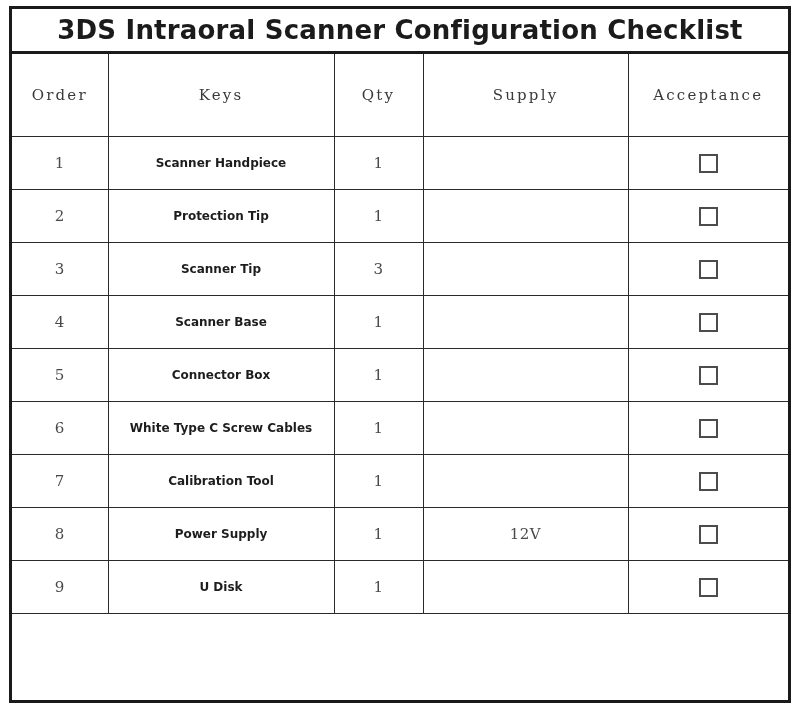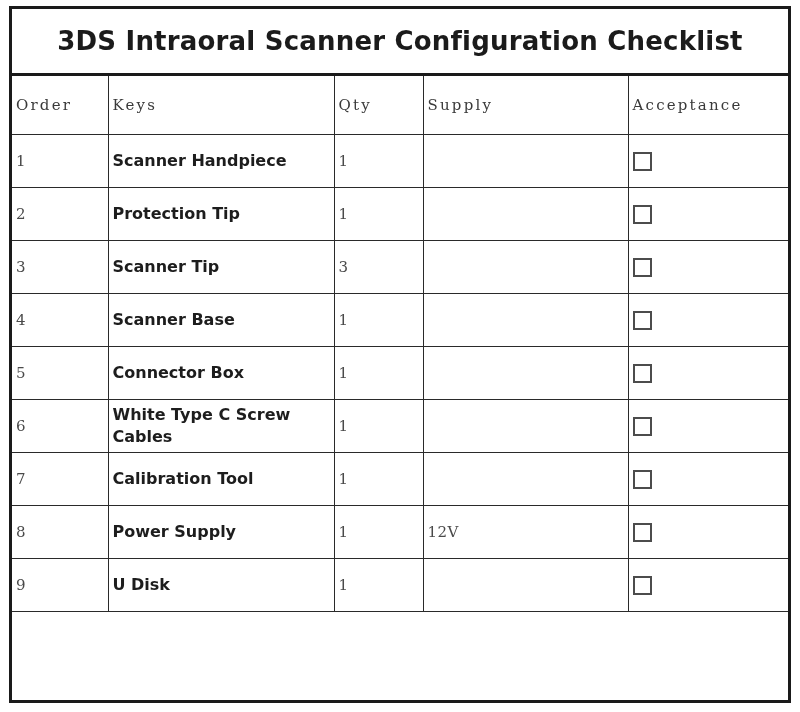--- a/index.html
+++ b/index.html
@@ -23,21 +23,21 @@
     position: absolute;
     left: 9px;
     top: 6px;
     width: 782px;
     height: 697px;
     box-sizing: border-box;
     border: 3px solid #1a1a1a;
     background: #ffffff;
   }
   .title-row {
-    height: 67px;
+    height: 45px;
     box-sizing: border-box;
     border-bottom: 3px solid #1a1a1a;
     display: flex;
     align-items: center;
     justify-content: center;
     background: #ffffff;
   }
   .doc-title {
     font-family: "DejaVu Sans", sans-serif;
     font-size: 26px;
@@ -47,23 +47,23 @@
     white-space: nowrap;
   }
   table.checklist {
     width: 100%;
     border-collapse: collapse;
     table-layout: fixed;
   }
   table.checklist td,
   table.checklist th {
     border: 1.6px solid #2a2a2a;
-    padding: 4px;
-    background: #ffffff;
-    text-align: left;
+    padding: 16px;
+    background: #ffffff;
+    text-align: center;
     vertical-align: middle;
   }
   table.checklist tr > *:first-child { border-left: none; }
   table.checklist tr > *:last-child  { border-right: none; }
   table.checklist thead tr > * { border-top: none; }
 
   col.c-order { width: 96px; }
   col.c-name  { width: 226px; }
   col.c-qty   { width: 89px; }
   col.c-rem   { width: 205px; }
@@ -84,21 +84,21 @@
   .cell-order,
   .cell-qty,
   .cell-remark {
     font-family: "DejaVu Serif", serif;
     font-size: 15px;
     color: #4a4a4a;
     letter-spacing: 0.5px;
   }
   .cell-name {
     font-family: "DejaVu Sans", sans-serif;
-    font-size: 16px;
+    font-size: 12px;
     font-weight: 600;
     color: #1d1d1d;
     line-height: 1.35;
     padding: 0 6px;
   }
   .checkbox {
     display: inline-block;
     width: 19px;
     height: 19px;
     box-sizing: border-box;

